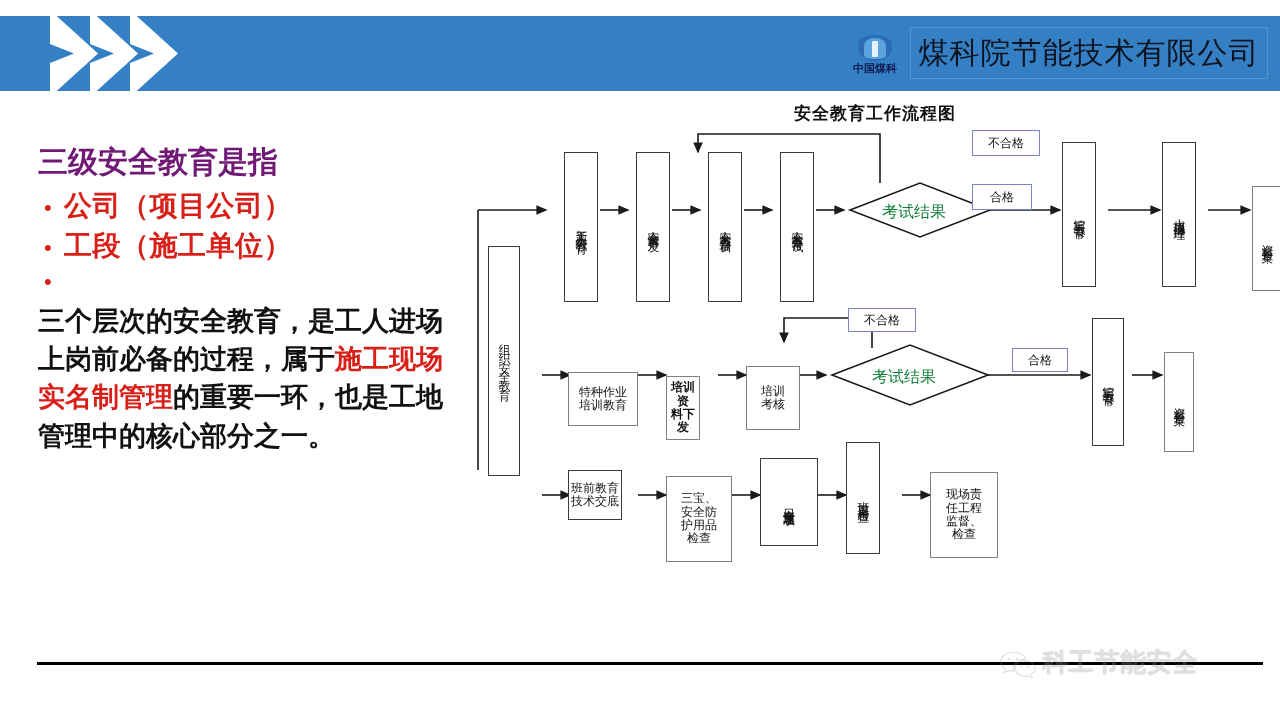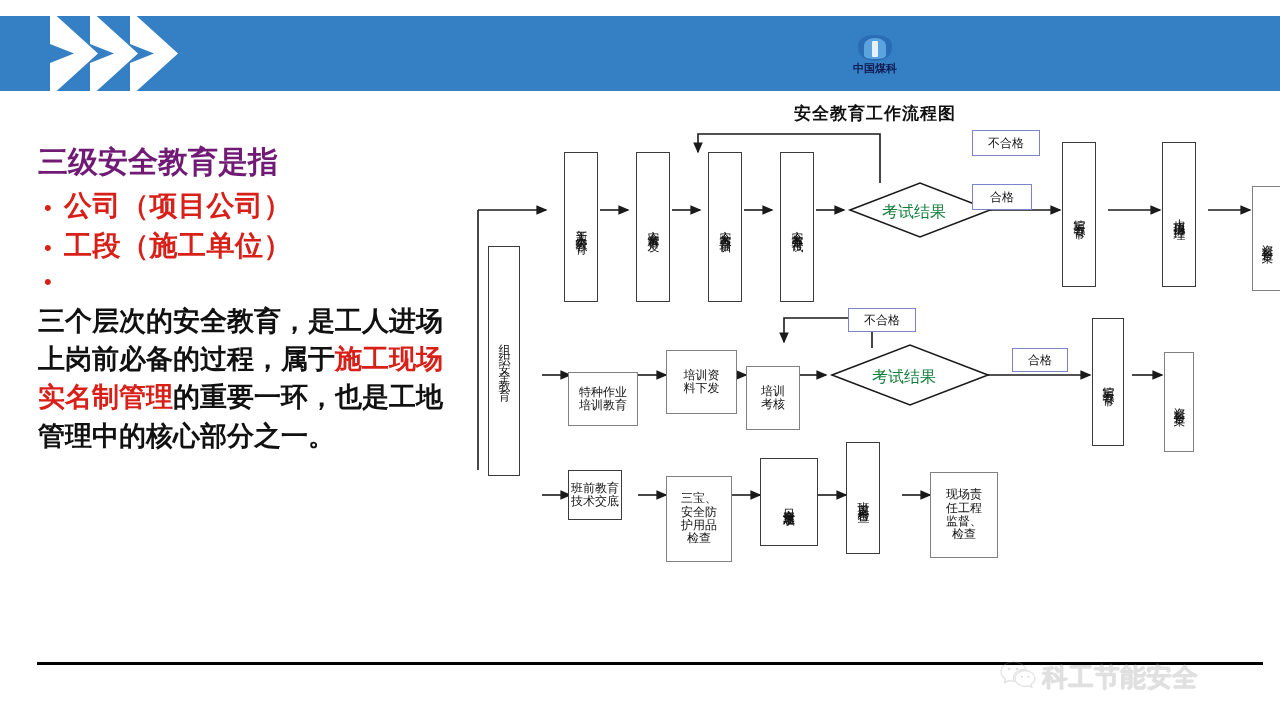--- a/index.html
+++ b/index.html
@@ -55,21 +55,21 @@
     font-size:27px;font-weight:bold;color:#111111;line-height:1.42;
     font-family:"DejaVu Sans",sans-serif;margin-top:4px;letter-spacing:0px;
   }
   .para .hl{color:#d81f18;}
   
   .footer-line{
     position:absolute;left:37px;top:662px;width:1226px;height:3px;background:#000;
   }
   .footer-mark{
     position:absolute;left:1000px;top:645px;
-    display:flex;align-items:flex-start;gap:6px;opacity:.30;margin-top:15px;
+    display:flex;align-items:flex-end;gap:6px;opacity:.30;
   }
   .wechat-ico{width:36px;height:30px;}
   .footer-text{
     font-size:26px;color:#ffffff;-webkit-text-stroke:0px;
     font-family:"DejaVu Sans",sans-serif;
     color:transparent;
     text-shadow:
       -1px 0 0 #9a9a9a, 1px 0 0 #9a9a9a, 0 -1px 0 #9a9a9a, 0 1px 0 #9a9a9a;
     white-space:nowrap;
   }
@@ -124,20 +124,23 @@
     <span class="logo-mark">
       <svg width="40" height="27" viewBox="0 0 40 27" xmlns="http://www.w3.org/2000/svg">
         <path d="M3,10 C3,3 12,0 20,0 C28,0 37,3 37,10 L37,13 C37,21 29,26 20,26 C11,26 3,21 3,13 Z" fill="#2a6cb5"></path>
         <path d="M20,3 C14,3 9,6 9,11 L9,20 C9,23 14,24 20,24 C26,24 31,23 31,20 L31,11 C31,6 26,3 20,3 Z" fill="#5ba3dd"></path>
         <rect x="17" y="6" width="6" height="16" rx="1" fill="#ffffff" opacity="0.85"></rect>
       </svg>
     </span>
     <span class="logo-cn">中国煤科</span>
   </div>
 
+  <div class="company-box">
+    <span class="company-name">煤科院节能技术有限公司</span>
+  </div>
 </div>
 
 <div class="left-col">
   <div class="lead-title">三级安全教育是指</div>
 
   <div class="bullet-row">
     <span class="bullet-dot">•</span>
     <span class="bullet-text">公司（项目公司）</span>
   </div>
   <div class="bullet-row">
@@ -212,21 +215,21 @@
   <div class="diamond-label" style="left:422px;top:112px;">考试结果</div>
   <div class="tag" style="left:512px;top:40px;width:68px;height:26px;">不合格</div>
   <div class="tag" style="left:512px;top:94px;width:60px;height:26px;">合格</div>
 
   <div class="node vert" style="left:602px;top:52px;width:34px;height:145px;">填写教育卡</div>
   <div class="node vert" style="left:702px;top:52px;width:34px;height:145px;">上报项目经理</div>
   <div class="node vert thin" style="left:792px;top:72px;width:30px;height:105px;">资料备案</div>
 
   <div class="node thin" style="left:108px;top:258px;width:70px;height:54px;white-space:pre-line;">特种作业
 培训教育</div>
-  <div class="node thin" style="left:206px;top:236px;width:71px;height:64px;white-space:pre-line;">培训资
+  <div class="node thin" style="left:206px;top:262px;width:34px;height:64px;white-space:pre-line;font-weight:bold;">培训资
 料下发</div>
   <div class="node thin" style="left:286px;top:252px;width:54px;height:64px;white-space:pre-line;">培训
 考核</div>
 
   <div class="diamond-label" style="left:412px;top:277px;">考试结果</div>
   <div class="tag" style="left:388px;top:218px;width:68px;height:24px;">不合格</div>
   <div class="tag" style="left:552px;top:258px;width:56px;height:24px;">合格</div>
 
   <div class="node vert" style="left:632px;top:228px;width:32px;height:128px;">填写教育卡</div>
   <div class="node vert thin" style="left:704px;top:238px;width:30px;height:100px;">资料备案</div>

